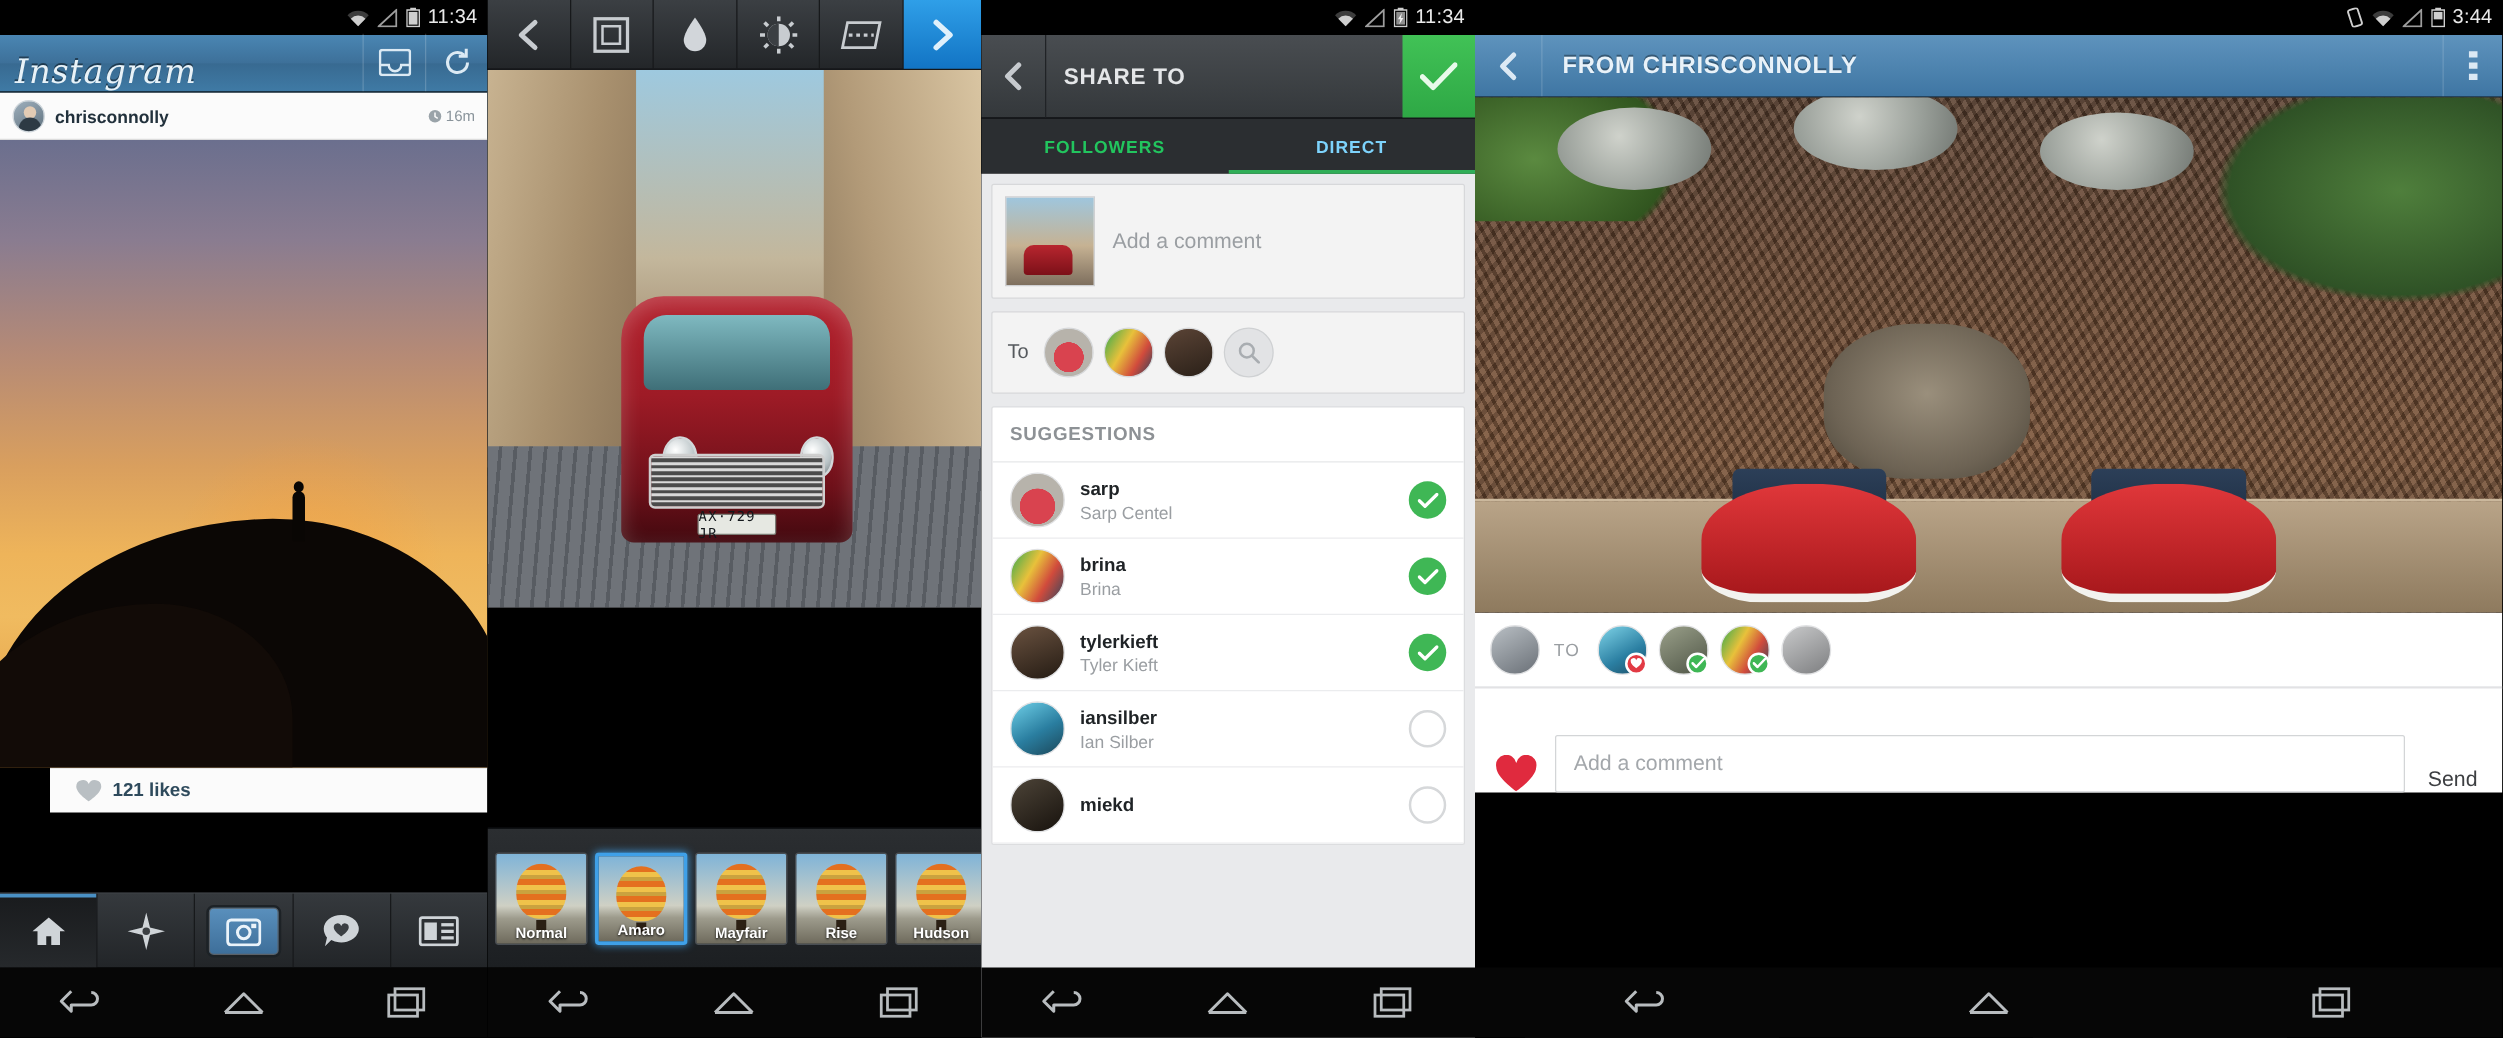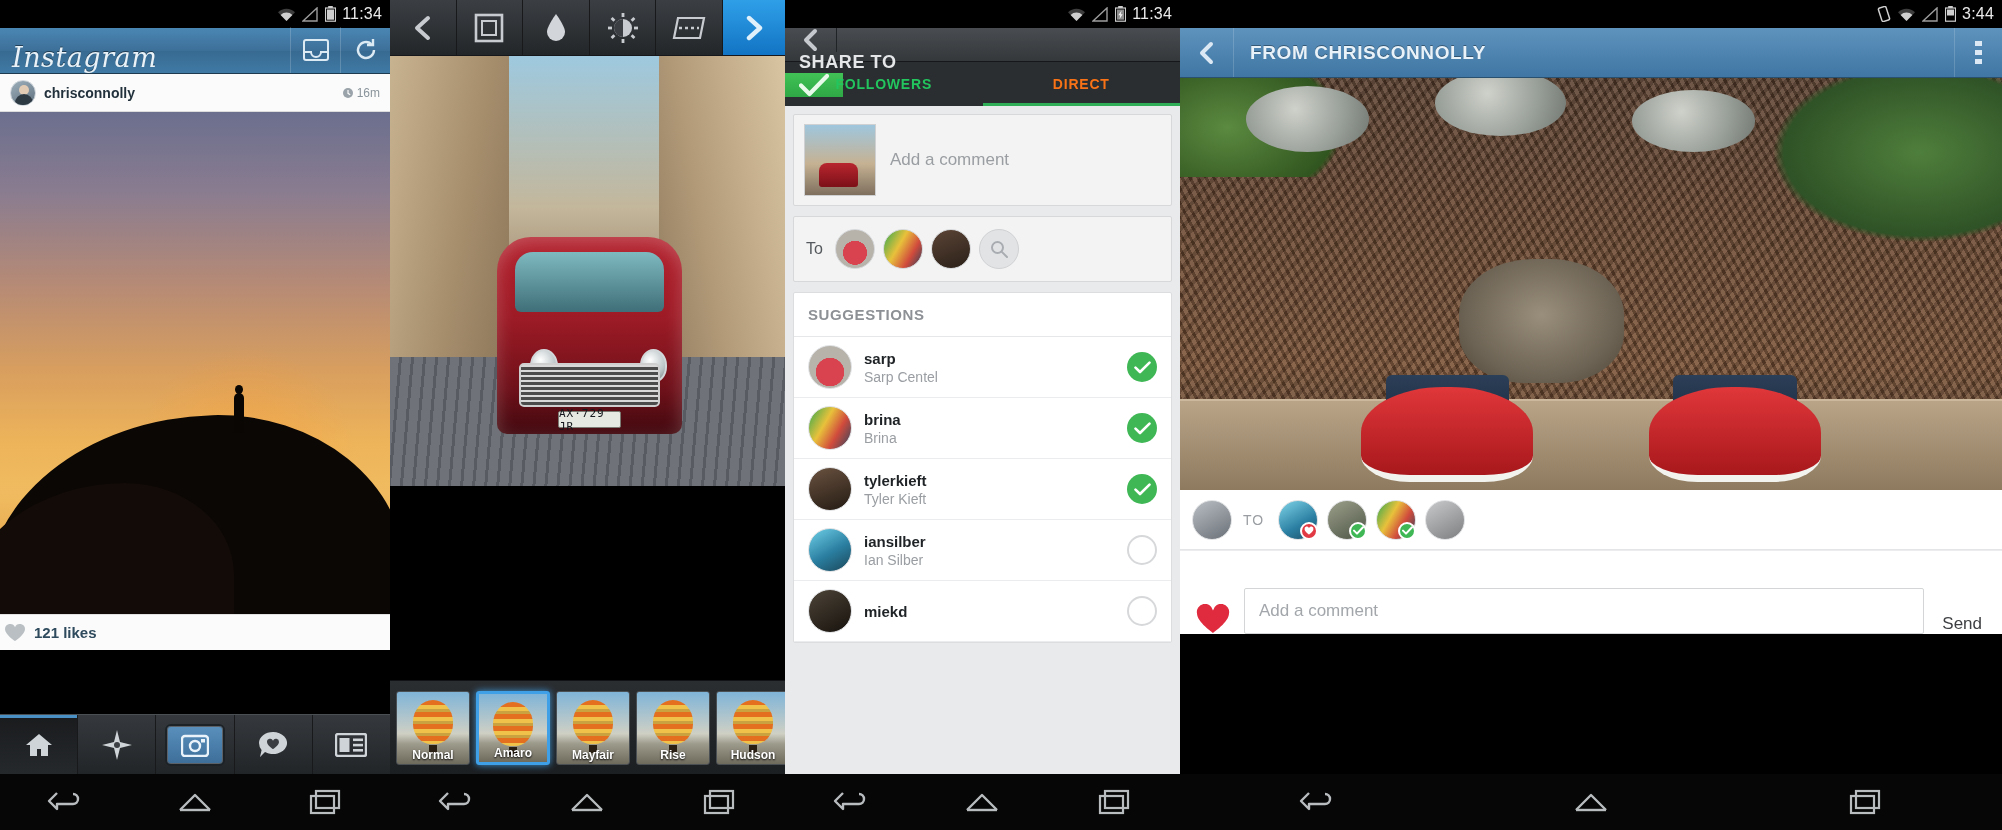--- a/index.html
+++ b/index.html
@@ -51,21 +51,21 @@
   .hill { position:absolute; left:-4%; bottom:0; width:108%; height:42%;
           background:#0b0705; border-radius:56% 46% 0 0 / 86% 78% 0 0;
           transform:translateY(6%) rotate(-1.5deg); }
   .hill2 { position:absolute; left:-10%; bottom:0; width:70%; height:26%;
            background:#120b07; border-radius:60% 40% 0 0 / 100% 70% 0 0; }
   .person { position:absolute; left:60%; bottom:36%; width:10px; height:40px; background:#090604;
             border-radius:5px 5px 1px 1px; }
   .person::before{content:"";position:absolute;left:1px;top:-8px;width:8px;height:9px;border-radius:50%;background:#090604;}
 
   .likes-bar { height:36px; background:#fbfbfb; border-top:1px solid #e2e2e2;
-               display:flex; align-items:center; padding:0 4px; gap:8px; }
+               display:flex; align-items:center; padding:0 20px; gap:8px;margin-left:40px; }
   .likes-txt { font-size:15px; color:#2e4a5c; font-weight:bold; }
 
   .ig-tabs { position:absolute; left:0; bottom:56px; width:100%; height:60px;
              background:linear-gradient(to bottom,#35393d,#222528); display:flex;
              border-top:1px solid #4a4f54; }
   .ig-tab { flex:1; display:flex; align-items:center; justify-content:center;
             border-right:1px solid #17191b; position:relative; }
   .ig-tab:last-child{border-right:none;}
   .ig-tab.active-home::after{content:"";position:absolute;left:0;top:0;width:100%;height:3px;background:#4a90c4;}
   .ig-tab.active-home{background:linear-gradient(to bottom,#191b1d,#26292c);}
@@ -104,49 +104,49 @@
                border:2px solid #cfcfcf; border-radius:5px; }
   .car-plate { position:absolute; left:33%; bottom:3%; width:34%; height:9%;
                background:#e6e8e2; border:1px solid #7b7b74; border-radius:2px;
                display:flex; align-items:center; justify-content:center;
                font-family:"DejaVu Sans Mono", monospace; font-size:11px; color:#14181c; letter-spacing:1px;}
   .lamp { position:absolute; border-radius:50%; background:radial-gradient(circle at 35% 30%,#fff,#b9c3c6 60%,#6d767a);
           border:2px solid #d2d7d9; }
   .lamp.l { left:18%; bottom:26%; width:15%; height:17%; }
   .lamp.r { right:8%; bottom:26%; width:15%; height:17%; }
 
-  .filmstrip { position:absolute; left:0; bottom:56px; width:100%; height:94px;
+  .filmstrip { position:absolute; left:0; bottom:56px; width:100%; height:112px;
                background:linear-gradient(to bottom,#2b2e31,#1c1f22); display:flex;
                align-items:center; padding:0 6px; gap:6px; overflow:hidden;
                border-top:1px solid #111316; }
   .filter { width:74px; height:74px; flex:0 0 auto; position:relative; border-radius:3px; overflow:hidden;
             border:1px solid #4a4f54;
             background:linear-gradient(to bottom,#7fb4d8 0%, #cfd0c4 58%, #9d9b8c 72%, #6e6a5c 100%); }
   .filter.sel { border:3px solid #3fa0e8; box-shadow:0 0 7px rgba(63,160,232,.9); }
   .balloon { position:absolute; left:50%; top:12%; transform:translateX(-50%);
              width:40px; height:44px; border-radius:50% 50% 45% 45%;
              background:repeating-linear-gradient(to bottom,#e4701f 0 5px,#f0c24a 5px 9px,#caa23f 9px 12px); }
   .balloon::after{content:"";position:absolute;left:50%;bottom:-9px;transform:translateX(-50%);
              width:8px;height:8px;background:#2b2014;}
   .filter-lbl { position:absolute; left:0; bottom:2px; width:100%; text-align:center;
                 color:#fff; font-size:12px; font-weight:bold; text-shadow:0 1px 2px #000; }
 
   
-  .sh-header { height:34px; background:linear-gradient(to bottom,#494d51,#34383b);
-               display:flex; align-items:stretch; border-bottom:1px solid #15171a;flex-direction:column; }
+  .sh-header { height:67px; background:linear-gradient(to bottom,#494d51,#34383b);
+               display:flex; align-items:stretch; border-bottom:1px solid #15171a; }
   .sh-back { width:52px; display:flex; align-items:center; justify-content:center;
              border-right:1px solid #202326; }
   .sh-title { flex:1; display:flex; align-items:center; padding-left:14px;
               color:#e4e6e8; font-size:18px; font-weight:bold; letter-spacing:.6px; }
   .sh-ok { width:58px; background:linear-gradient(to bottom,#41c256,#2ea845);
            display:flex; align-items:center; justify-content:center; }
   .sh-tabs { height:44px; background:#2b2e31; display:flex; }
   .sh-tab { flex:1; display:flex; align-items:center; justify-content:center;
             color:#22c55e; font-size:14px; font-weight:bold; letter-spacing:.8px; position:relative; }
-  .sh-tab.on { color:#f97316; }
+  .sh-tab.on { color:#7dd3fc; }
   .sh-tab.on::after{content:"";position:absolute;left:0;bottom:0;width:100%;height:3px;background:#2fae57;}
   .sh-body { background:#e9eaec; height:736px; padding:8px 8px 0 8px; overflow:hidden; }
   .cap-card { background:#f3f3f3; border:1px solid #d7d8da; border-radius:2px;
               height:92px; display:flex; align-items:center; padding:10px; margin-bottom:10px; }
   .cap-thumb { width:72px; height:72px; background:linear-gradient(to bottom,#9fc6dd,#c6b293 55%,#7e6f5e);
                border:1px solid #cfd0d2; position:relative; overflow:hidden; flex:0 0 auto; }
   .cap-thumb::after{content:"";position:absolute;left:20%;bottom:12%;width:56%;height:34%;
                background:linear-gradient(to bottom,#b8262f,#7c1018);border-radius:8px 8px 3px 3px;}
   .cap-ph { color:#9a9ea2; font-size:17px; padding-left:14px; }
   .to-card { background:#f3f3f3; border:1px solid #d7d8da; border-radius:2px;

